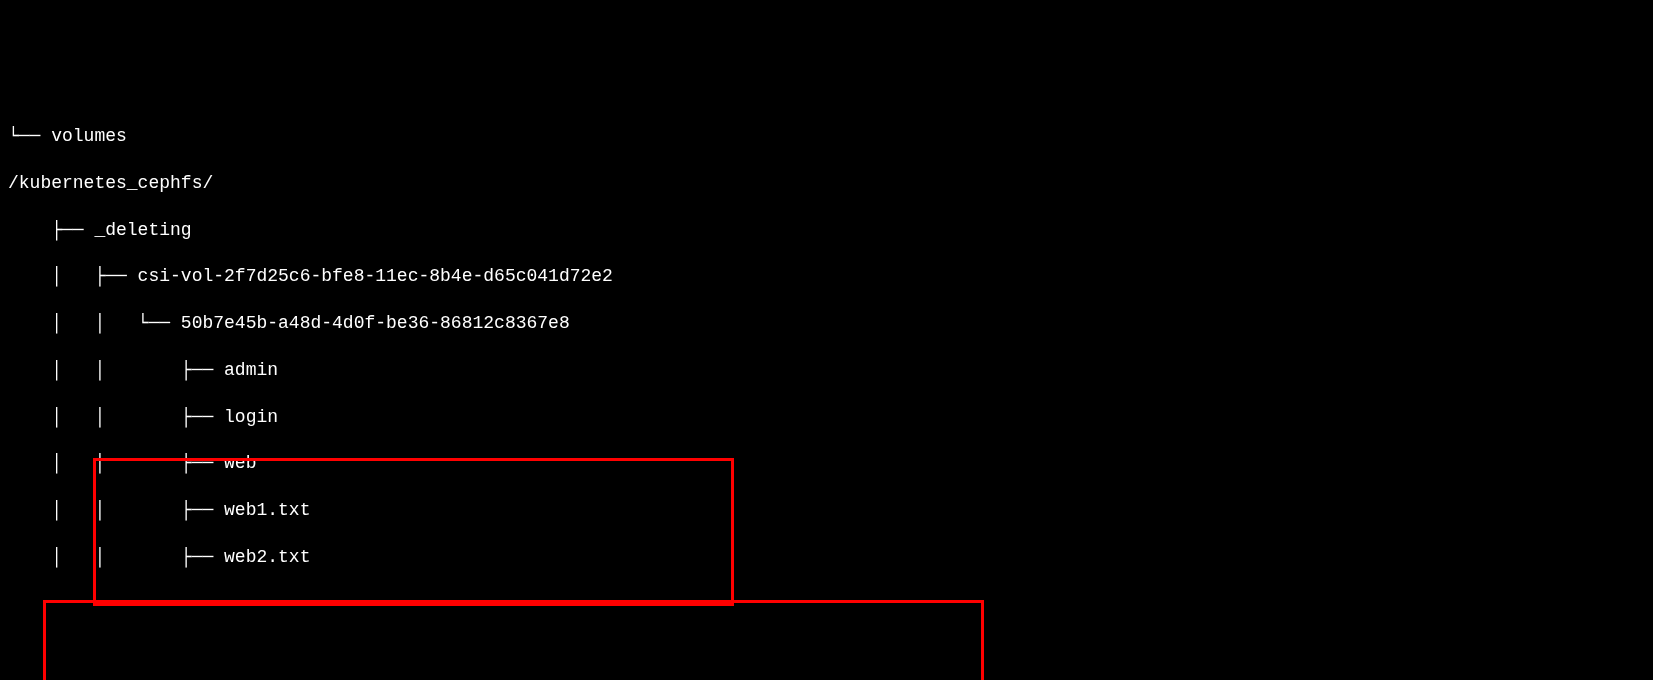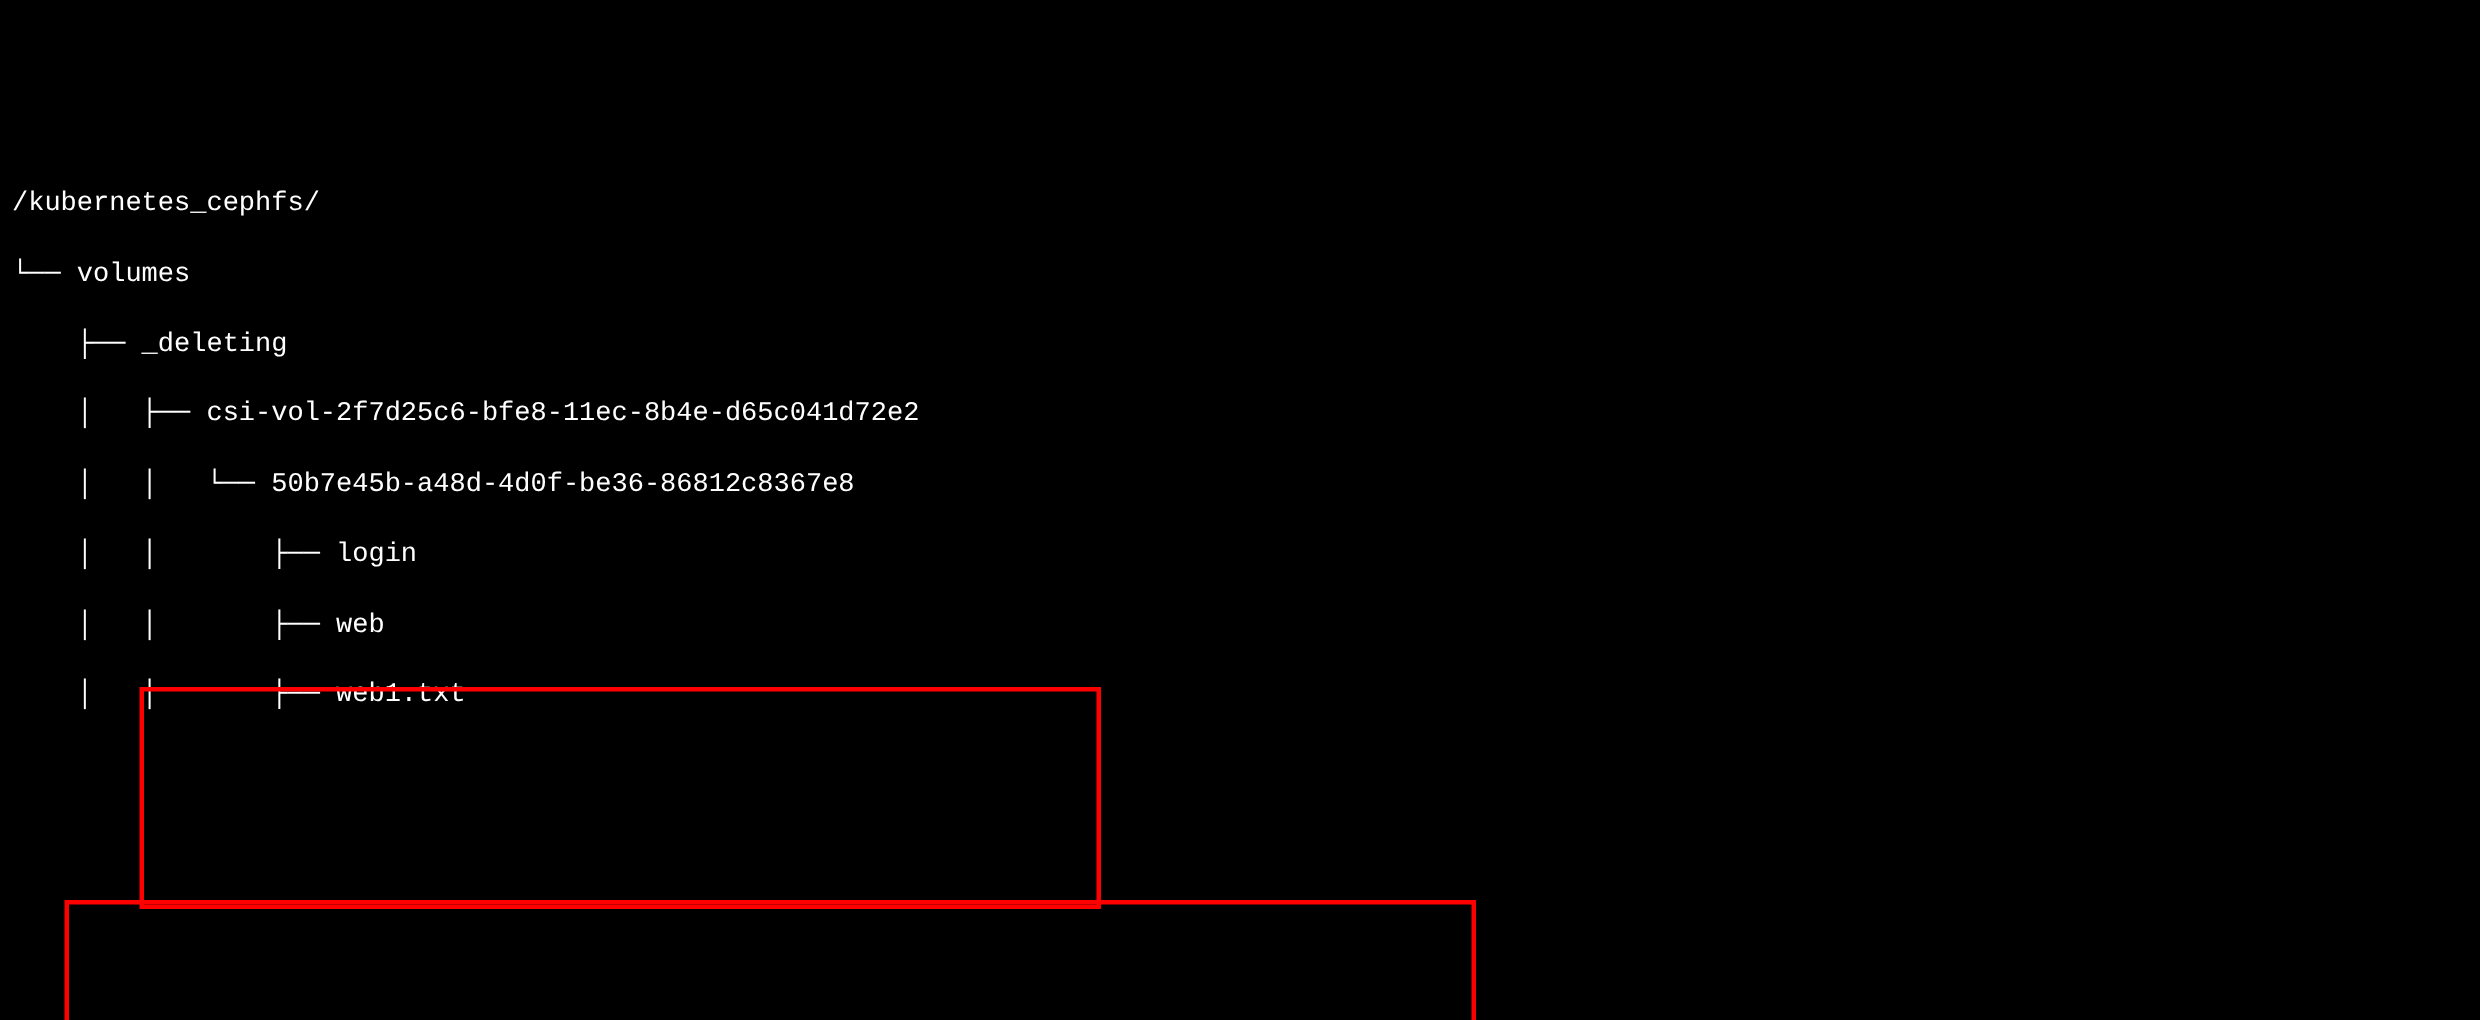--- a/index.html
+++ b/index.html
@@ -35,28 +35,30 @@
     .line {
       display: block;
     }
   </style>
 </head>
 <body>
 
 
 
 <div class="terminal">
+<span class="line">└── volumes</span>
 <span class="line">/kubernetes_cephfs/</span>
-<span class="line">└── volumes</span>
 <span class="line">    ├── _deleting</span>
 <span class="line">    │   ├── csi-vol-2f7d25c6-bfe8-11ec-8b4e-d65c041d72e2</span>
 <span class="line">    │   │   └── 50b7e45b-a48d-4d0f-be36-86812c8367e8</span>
+<span class="line">    │   │       ├── admin</span>
 <span class="line">    │   │       ├── login</span>
 <span class="line">    │   │       ├── web</span>
 <span class="line">    │   │       ├── web1.txt</span>
+<span class="line">    │   │       ├── web2.txt</span>
 
 
 
 
 
 
 
 
 
 

